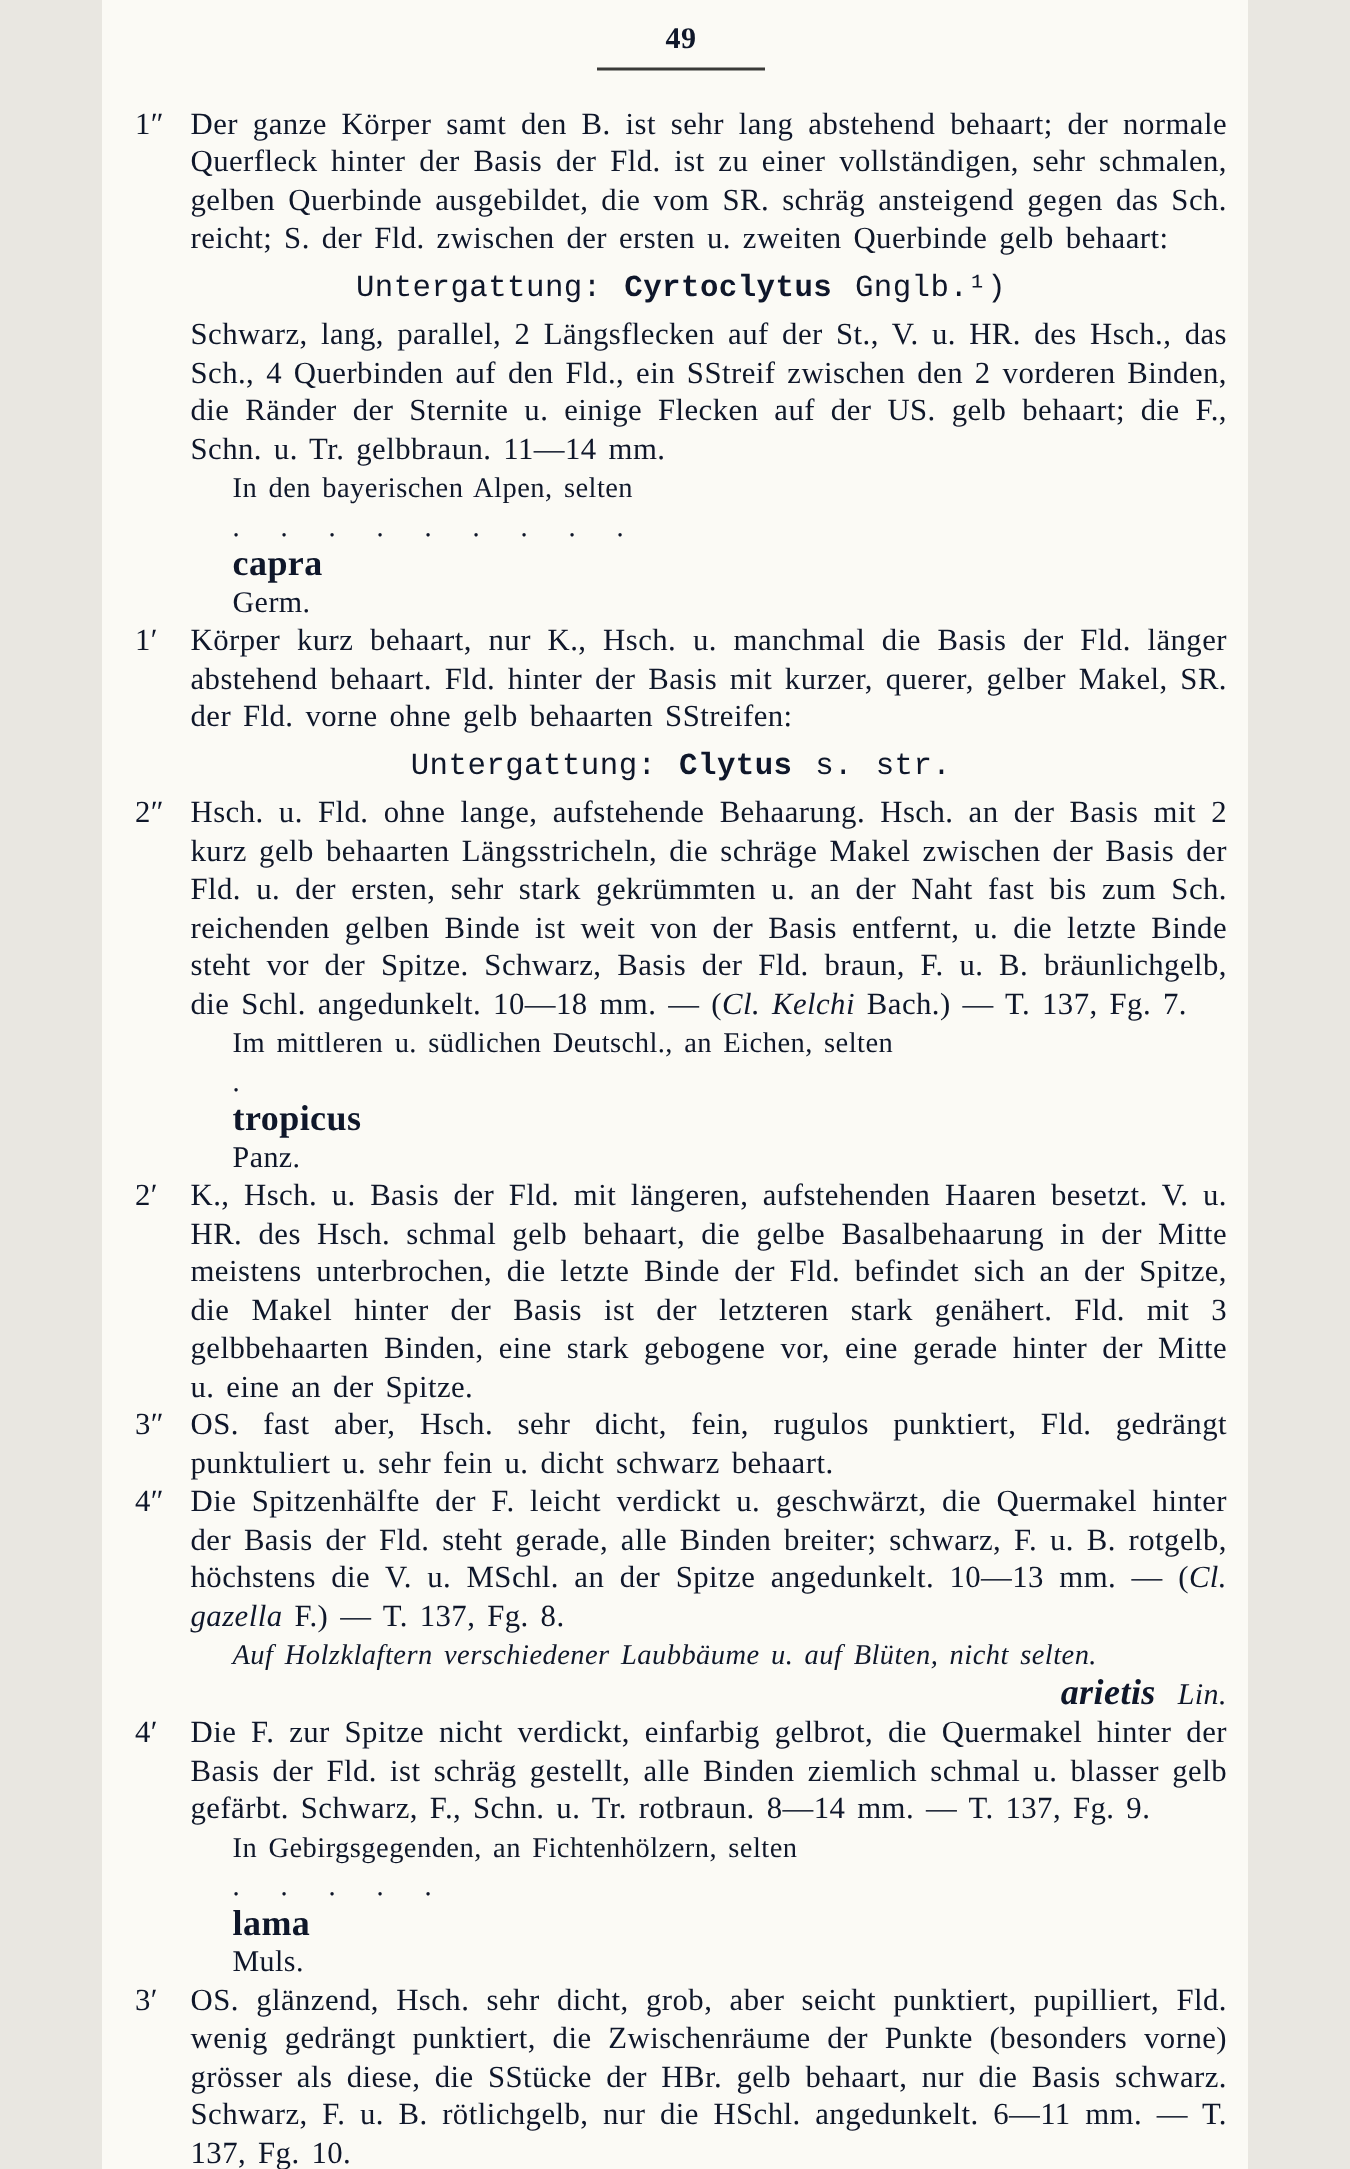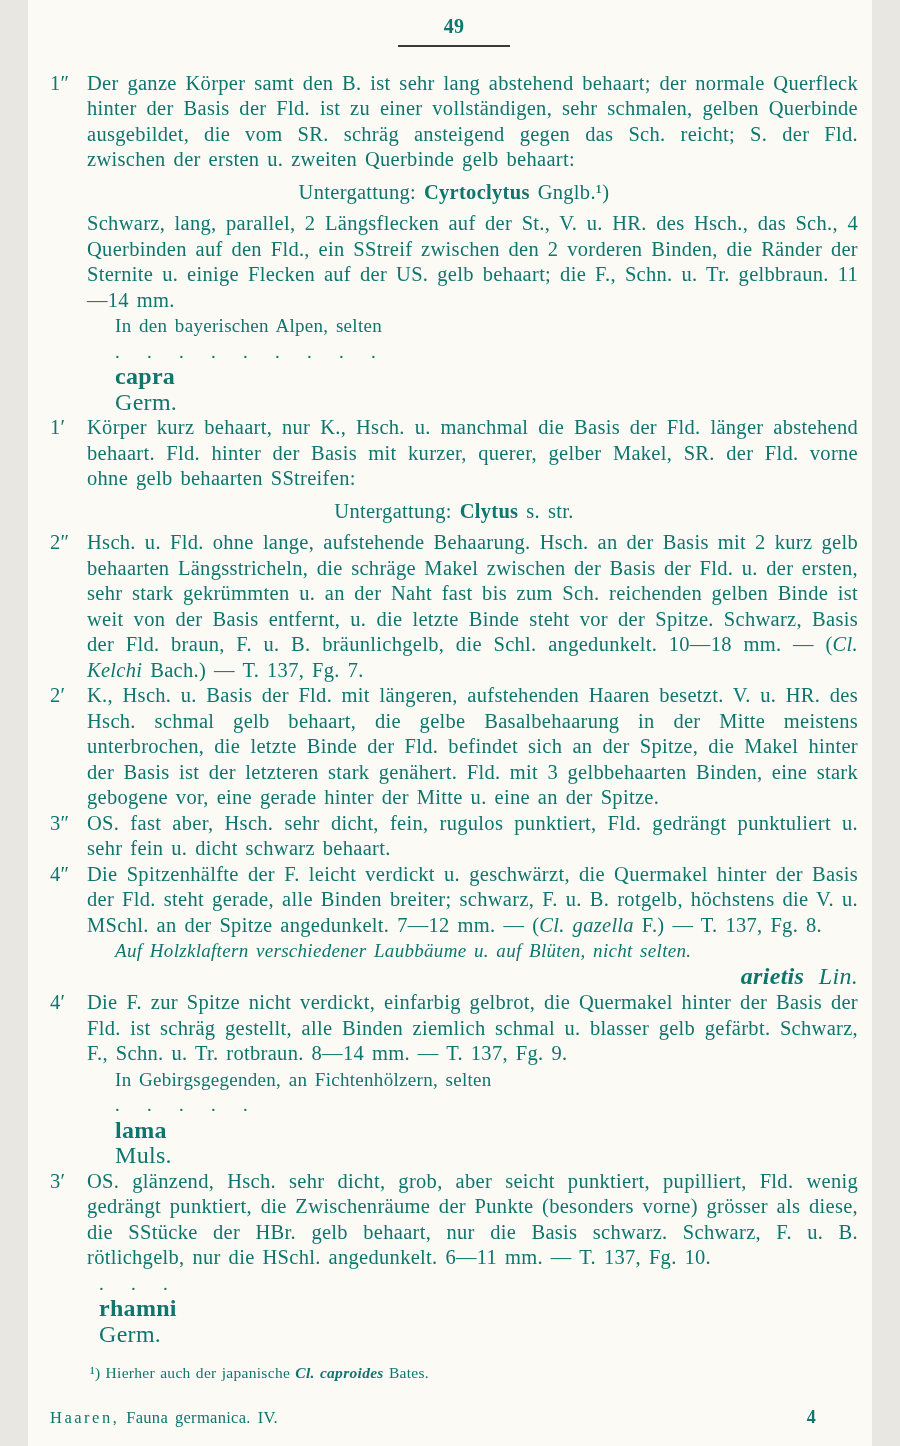--- a/index.html
+++ b/index.html
@@ -3,25 +3,25 @@
 <meta charset="utf-8">
 <style>
   * { box-sizing: border-box; }
   html, body { margin: 0; padding: 0; }
   body {
     width: 900px;
     background: #e9e7e1;
     font-family: "Liberation Serif", "DejaVu Serif", serif;
   }
   .page {
-    width: 844px;
+    width: 764px;
     height: 1446px;
     margin: 0 auto;
     background: #fbfaf5;
-    color: #0f766e;
+    color: #0f172a;
     font-size: 20.5px;
     line-height: 25.5px;
     padding: 14px 14px 16px 22px;
     display: flex;
     flex-direction: column;
     overflow: hidden;
     word-spacing: 2.5px;
     letter-spacing: 0.3px;
   }
   .page-head { text-align: center; margin-bottom: 24px; }
@@ -38,34 +38,35 @@
     text-align: justify;
   }
   .entry .marker { position: absolute; left: 0; top: 0; }
   .indent-para {
     padding-left: 37px;
     text-align: justify;
   }
   .subgenus {
     text-align: center;
     margin: 7px 0 6px 0;
+    font-family: Liberation Mono, monospace;
   }
   .subgenus .genus { font-weight: bold; }
   .species-line {
     display: flex;
     align-items: baseline;
     padding-left: 37px;
     font-size: 19px;
     flex-direction: column;
   }
   .species-line .lead { margin-left: 28px; white-space: nowrap; }
   .species-line .dots { letter-spacing: 10px; margin-left: 12px; white-space: nowrap; }
   .species-line .spacer { flex: 1 1 auto; min-width: 6px; }
   .species-name { font-weight: bold; font-size: 24px; white-space: nowrap; }
-  .species-author { margin-left: 7px; white-space: nowrap; font-size: 24px; }
+  .species-author { margin-left: 7px; white-space: nowrap; font-size: 20px; }
   .species-block { padding-left: 37px; font-size: 19px; font-style: italic; }
   .species-block .lead-line { text-indent: 28px; text-align: justify; }
   .species-block .name-line { text-align: right; }
   .footnote {
     font-size: 15.5px;
     line-height: 20px;
     margin-top: 16px;
     padding-left: 40px;
     word-spacing: 1px;
   }
@@ -121,34 +122,41 @@
     <span>Untergattung:</span>
     <span class="genus">Clytus</span>
     <span>s. str.</span>
   </div>
 
   <div class="entry">
     <span class="marker">2″</span>
     <span>Hsch. u. Fld. ohne lange, aufstehende Behaarung. Hsch. an der Basis mit 2 kurz gelb behaarten Längsstricheln, die schräge Makel zwischen der Basis der Fld. u. der ersten, sehr stark gekrümmten u. an der Naht fast bis zum Sch. reichenden gelben Binde ist weit von der Basis entfernt, u. die letzte Binde steht vor der Spitze. Schwarz, Basis der Fld. braun, F. u. B. bräunlichgelb, die Schl. angedunkelt. 10—18 mm. — (</span><i>Cl. Kelchi</i><span> Bach.) — T. 137, Fg. 7.</span>
   </div>
 
+  <div class="species-line">
+    <span class="lead">Im mittleren u. südlichen Deutschl., an Eichen, selten</span>
+    <span class="dots">.</span>
+    <span class="spacer"></span>
+    <span class="species-name">tropicus</span>
+    <span class="species-author">Panz.</span>
+  </div>
 
   <div class="entry">
     <span class="marker">2′</span>
     <span>K., Hsch. u. Basis der Fld. mit längeren, aufstehenden Haaren besetzt. V. u. HR. des Hsch. schmal gelb behaart, die gelbe Basalbehaarung in der Mitte meistens unterbrochen, die letzte Binde der Fld. befindet sich an der Spitze, die Makel hinter der Basis ist der letzteren stark genähert. Fld. mit 3 gelbbehaarten Binden, eine stark gebogene vor, eine gerade hinter der Mitte u. eine an der Spitze.</span>
   </div>
 
   <div class="entry">
     <span class="marker">3″</span>
     <span>OS. fast aber, Hsch. sehr dicht, fein, rugulos punktiert, Fld. gedrängt punktuliert u. sehr fein u. dicht schwarz behaart.</span>
   </div>
 
   <div class="entry">
     <span class="marker">4″</span>
-    <span>Die Spitzenhälfte der F. leicht verdickt u. geschwärzt, die Quermakel hinter der Basis der Fld. steht gerade, alle Binden breiter; schwarz, F. u. B. rotgelb, höchstens die V. u. MSchl. an der Spitze angedunkelt. 7—12 mm. — (</span><i>Cl. gazella</i><span> F.) — T. 137, Fg. 8.</span>
+    <span>Die Spitzenhälfte der F. leicht verdickt u. geschwärzt, die Quermakel hinter der Basis der Fld. steht gerade, alle Binden breiter; schwarz, F. u. B. rotgelb, höchstens die V. u. MSchl. an der Spitze angedunkelt. 10—13 mm. — (</span><i>Cl. gazella</i><span> F.) — T. 137, Fg. 8.</span>
   </div>
 
   <div class="species-block">
     <div class="lead-line">Auf Holzklaftern verschiedener Laubbäume u. auf Blüten, nicht selten.</div>
     <div class="name-line">
       <span class="species-name">arietis</span>
       <span class="species-author">Lin.</span>
     </div>
   </div>
 

